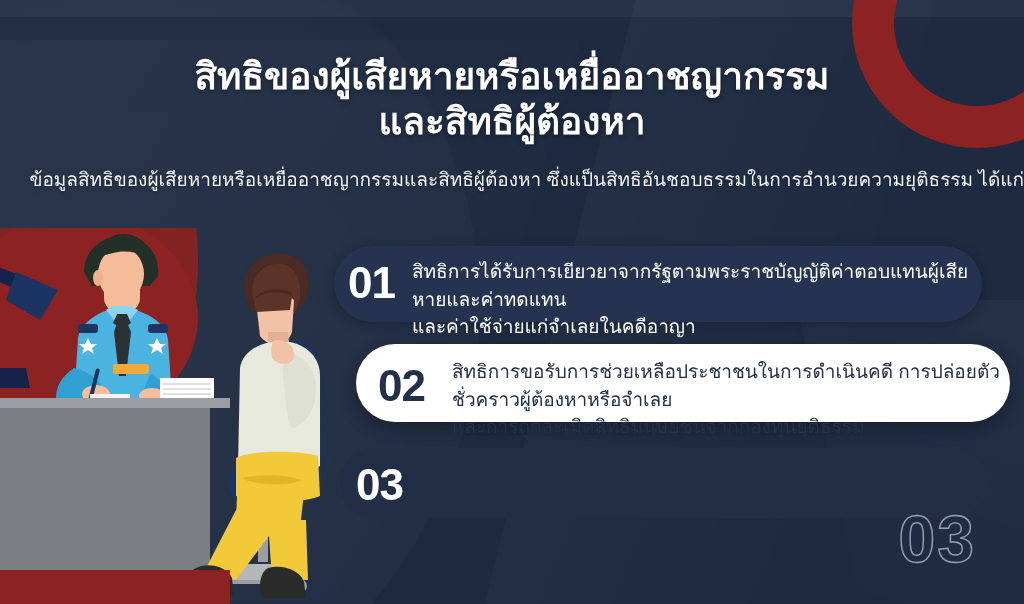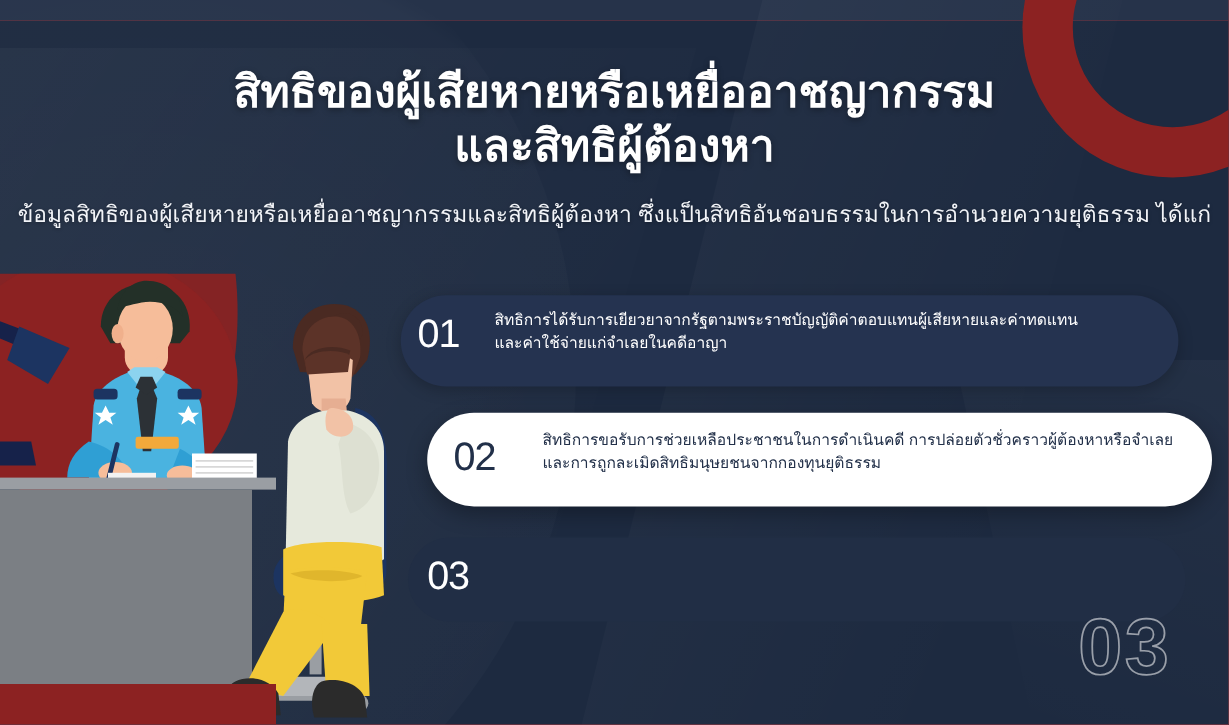--- a/index.html
+++ b/index.html
@@ -8,21 +8,21 @@
     font-family:"Liberation Sans","DejaVu Sans",sans-serif;
     background:#222f45;
     position:relative;
   }
 
   
   #stage {
     position:absolute; inset:0;
     width:1024px; height:604px;
     overflow:hidden;
-    background:#ef4444;
+    background:#ec4899;
   }
 
   
   .top-band {
     position:absolute; left:0; top:0; width:1024px; height:17px;
     background:#26334a;
   }
 
   
   .bg-main {
@@ -63,21 +63,21 @@
     color:#ffffff;
     font-size:37px;
     font-weight:bold;
     line-height:1.22;
     letter-spacing:0px;
     text-shadow:0 2px 5px rgba(0,0,0,0.35);
     white-space:pre-line;
   }
   .subtitle {
     position:absolute; left:0; top:168px; width:1024px;
-    text-align:center;
+    text-align:right;
     color:#f2f4f8;
     font-size:19px;
     font-weight:400;
     line-height:1.3;
     text-shadow:0 1px 3px rgba(0,0,0,0.3);
   }
 
   
   .illo { position:absolute; left:0; top:228px; width:340px; height:376px; overflow:hidden; }
   .illo svg { display:block; }
@@ -87,33 +87,33 @@
     border-radius:46px;
   }
   .card-01 { left:334px; top:246px; width:648px; height:76px; background:#253350;
              box-shadow:0 3px 12px rgba(0,0,0,0.22); }
   .card-02 { left:356px; top:344px; width:654px; height:78px; background:#ffffff;
              box-shadow:0 6px 18px rgba(0,0,0,0.30); }
   .card-03 { left:340px; top:448px; width:648px; height:70px; background:#212e45; }
 
   .num {
     position:absolute;
-    font-size:33px;
-    font-weight:normal;
+    font-size:44px;
+    font-weight:bold;
     letter-spacing:-1px;
     line-height:1;
     text-align:center;
   }
   .num-01 { left:348px; top:261px; color:#ffffff; }
   .num-02 { left:378px; top:364px; color:#223049; }
   .num-03 { left:356px; top:463px; color:#ffffff; }
 
   .desc {
     position:absolute;
-    font-size:13px;
+    font-size:19px;
     line-height:1.45;
     white-space:pre-line;
   }
   .desc-01 { left:412px; top:258px; width:560px; color:#ffffff; }
   .desc-02 { left:452px; top:358px; width:558px; color:#223049; }
   .desc-03 { left:432px; top:470px; width:560px; color:#ffffff; }
 
   
   .big-num {
     position:absolute; right:48px; bottom:32px;

